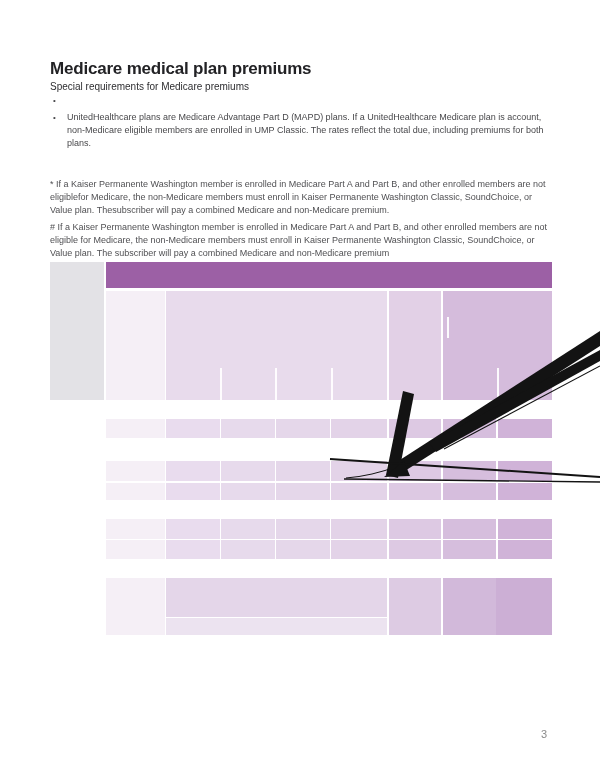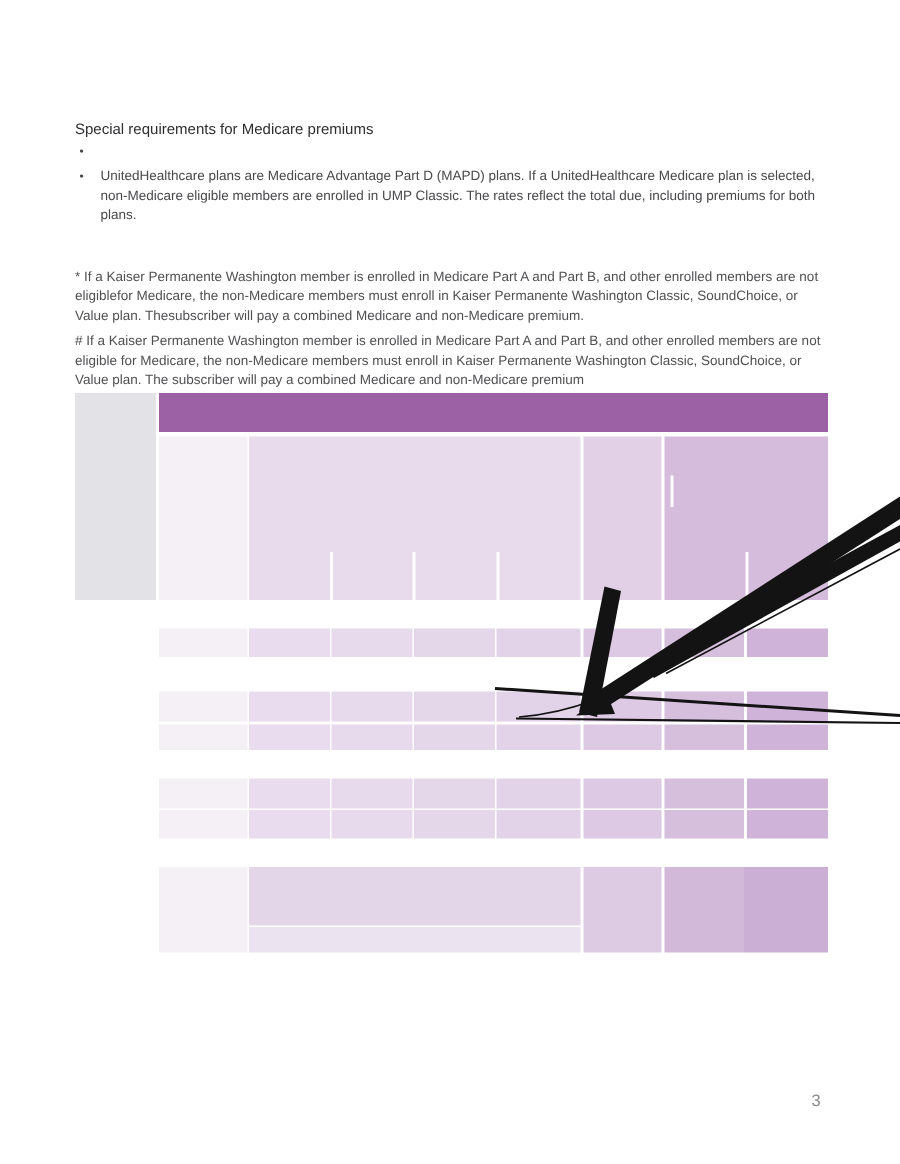--- a/index.html
+++ b/index.html
@@ -55,29 +55,30 @@
   
   .annot{position:absolute;left:0;top:0;pointer-events:none;}
   
   .pagenum{position:absolute;left:541px;top:728px;font-size:11px;color:#8a8a8a;}
 </style>
 </head>
 <body>
 
 <div class="page">
 
+  <div class="textcol title">Medicare medical plan premiums</div>
   <div class="textcol subtitle">Special requirements for Medicare premiums</div>
 
   <div class="textcol body-size bullet1 bullet-row">
     <span class="bullet-dot">•</span>
   </div>
 
   <div class="textcol body-size bullet2 bullet-row">
     <span class="bullet-dot">•</span>
-    <span>UnitedHealthcare plans are Medicare Advantage Part D (MAPD) plans. If a UnitedHealthcare Medicare plan is selected, non-Medicare eligible members are enrolled in UMP Classic. The rates reflect the total due, including premiums for both plans.</span>
+    <span>UnitedHealthcare plans are Medicare Advantage Part D (MAPD) plans. If a UnitedHealthcare Medicare plan is account, non-Medicare eligible members are enrolled in UMP Classic. The rates reflect the total due, including premiums for both plans.</span>
   </div>
 
 
   <div class="textcol body-size fn2"># If a Kaiser Permanente Washington member is enrolled in Medicare Part A and Part B, and other enrolled members are not eligible for Medicare, the non-Medicare members must enroll in Kaiser Permanente Washington Classic, SoundChoice, or Value plan. The subscriber will pay a combined Medicare and non-Medicare premium</div>
   <div class="textcol body-size fn1">* If a Kaiser Permanente Washington member is enrolled in Medicare Part A and Part B, and other enrolled members are not eligiblefor Medicare, the non-Medicare members must enroll in Kaiser Permanente Washington Classic, SoundChoice, or Value plan. Thesubscriber will pay a combined Medicare and non-Medicare premium.</div>
 
   <div class="ptable">
 
     <div class="abs gray" style="left:0;top:0;width:54px;height:138px"></div>
 

